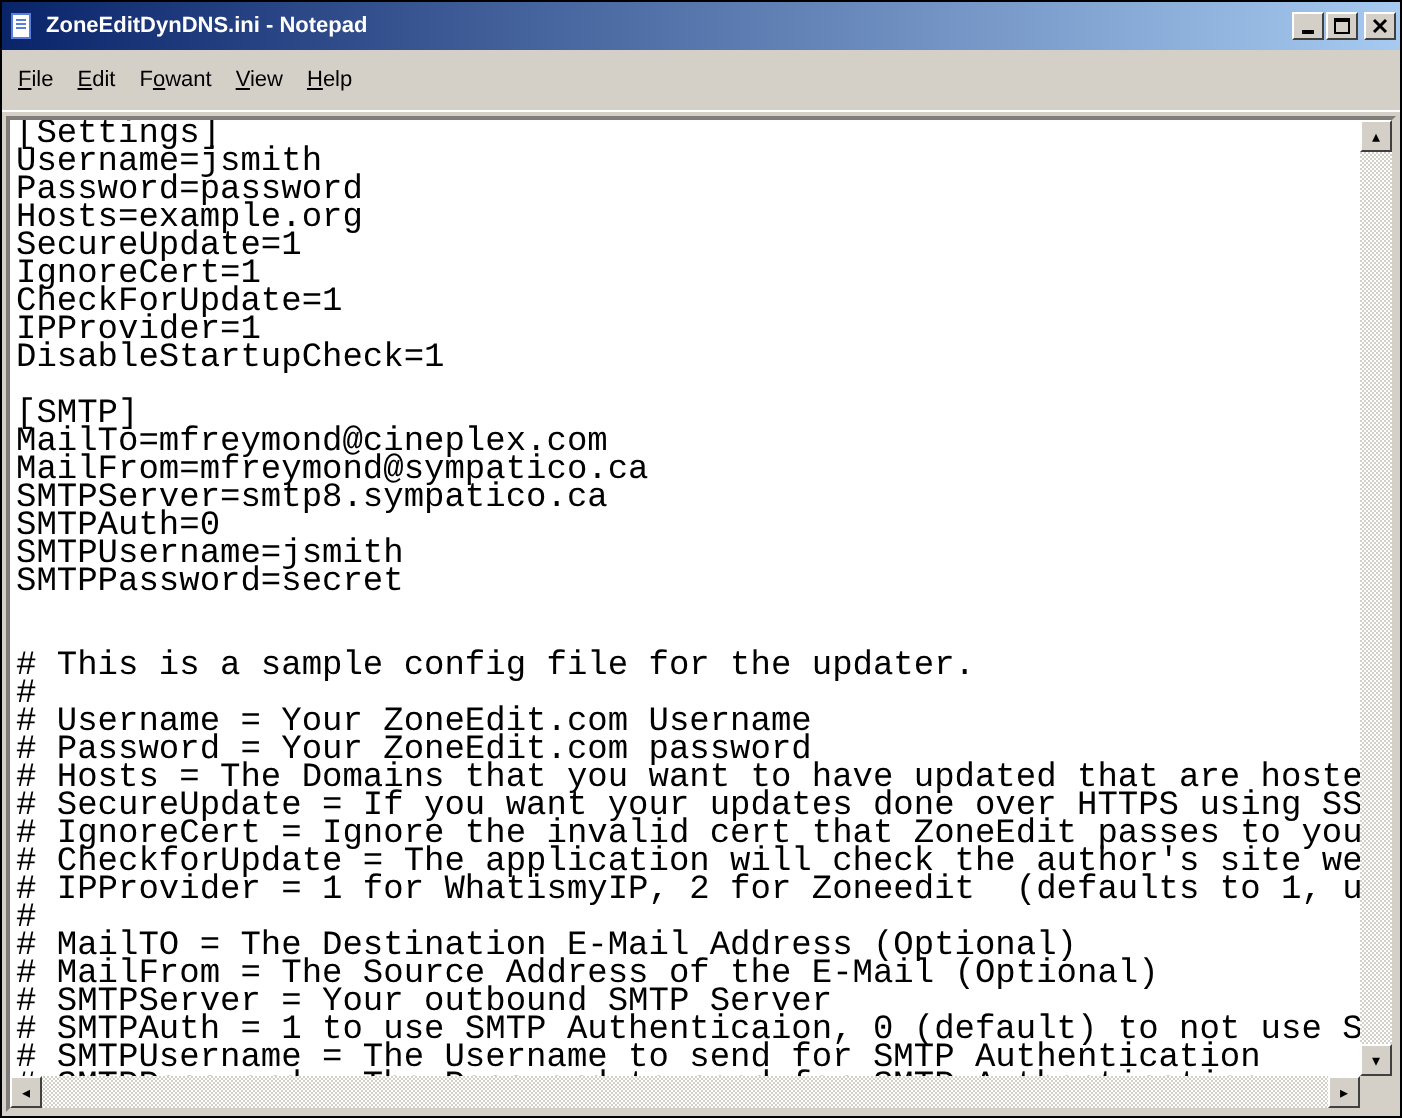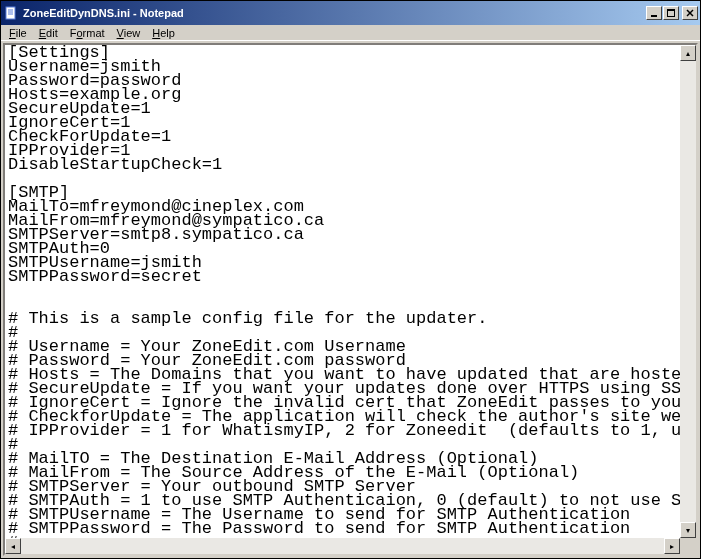--- a/index.html
+++ b/index.html
@@ -48,21 +48,21 @@
   align-items: center;
   justify-content: center;
   font-size: 9px;
   font-family: Arial;
   color: #000;
   cursor: pointer;
 }
 .titlebar-btn.close { margin-left: 2px; }
 .menubar {
   background: #d4d0c8;
-  height: 16px;
+  height: 31px;
   display: flex;
   align-items: center;
   padding: 0 2px;
   font-size: 11px;
   border-bottom: 1px solid #fff;
 }
 .menu-item {
   padding: 2px 6px;
   cursor: pointer;
 }
@@ -167,21 +167,21 @@
           <line x1="1" y1="1" x2="7" y2="7" stroke="#000" stroke-width="1.5"></line>
           <line x1="7" y1="1" x2="1" y2="7" stroke="#000" stroke-width="1.5"></line>
         </svg>
     </div>
   </div>
 </div>
 
 <div class="menubar">
   <span class="menu-item"><u>F</u><span>ile</span></span>
   <span class="menu-item"><u>E</u><span>dit</span></span>
-  <span class="menu-item">F<u>o</u><span>rmat</span></span>
+  <span class="menu-item">F<u>o</u><span>want</span></span>
   <span class="menu-item"><u>V</u><span>iew</span></span>
   <span class="menu-item"><u>H</u><span>elp</span></span>
 </div>
 
 <div class="editor-wrap">
   <div class="editor-border">
     <div class="editor-content">
       <div class="editor"><span>[Settings]
 Username=jsmith
 Password=password

